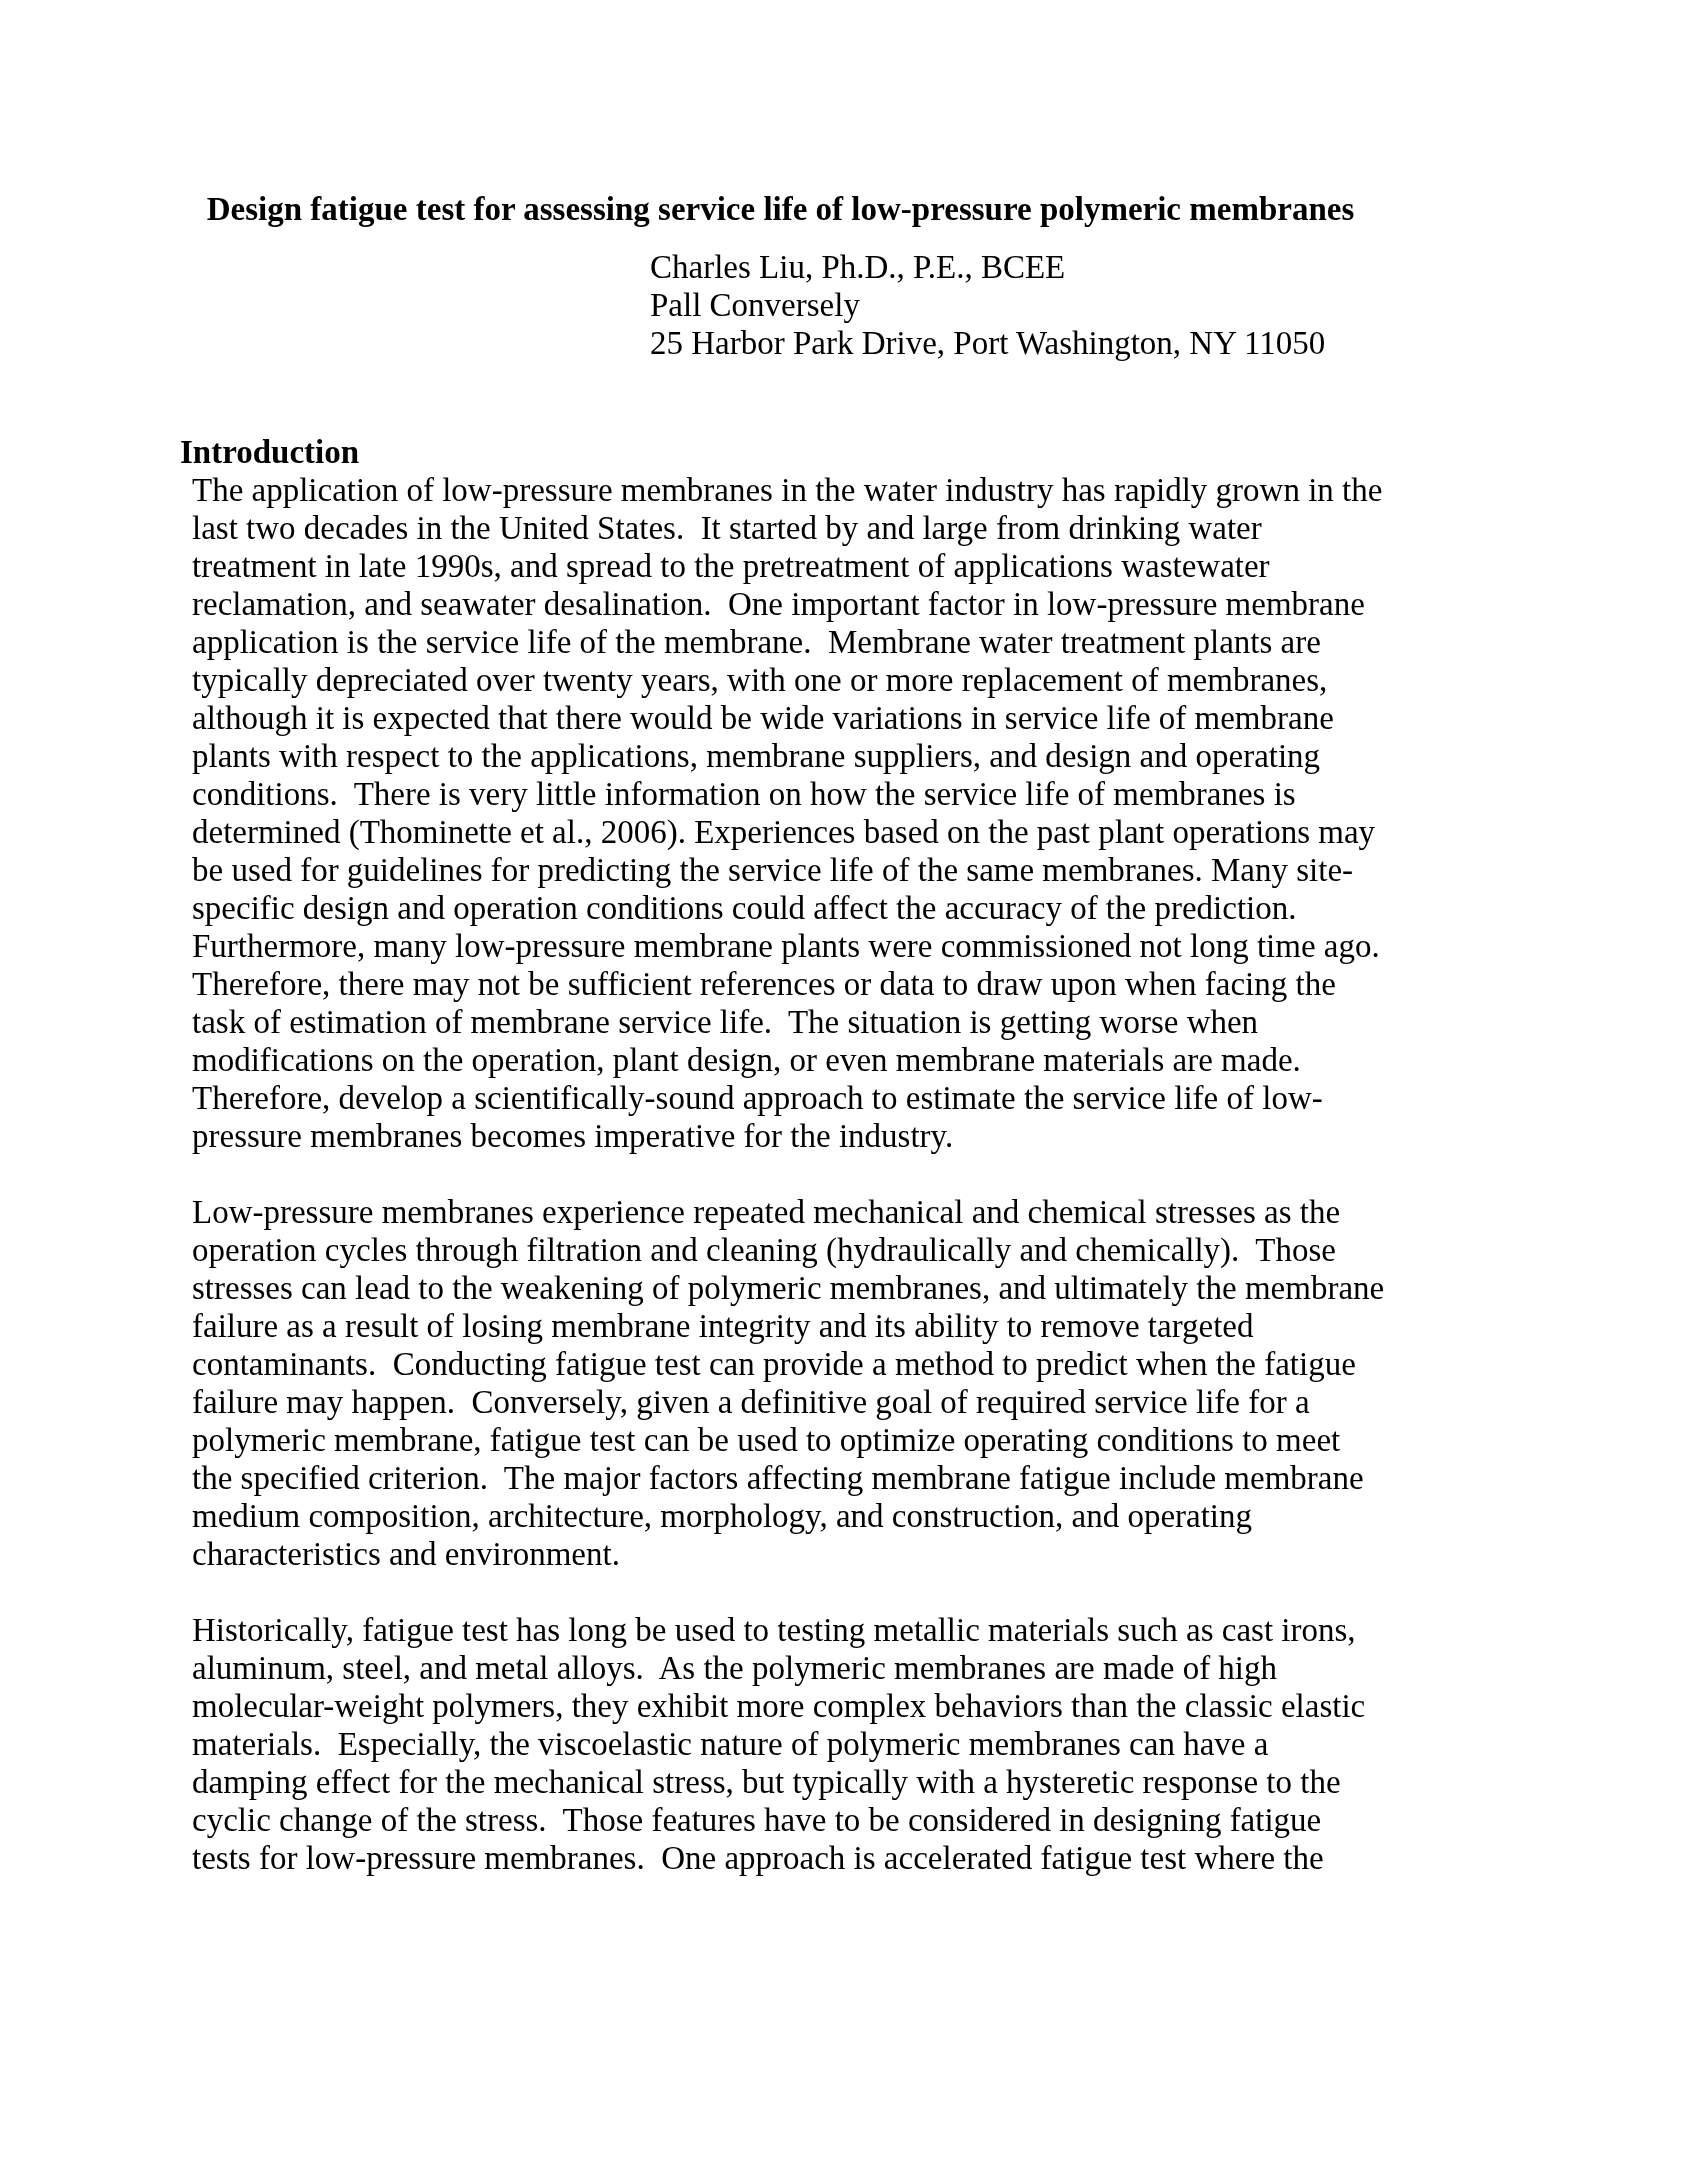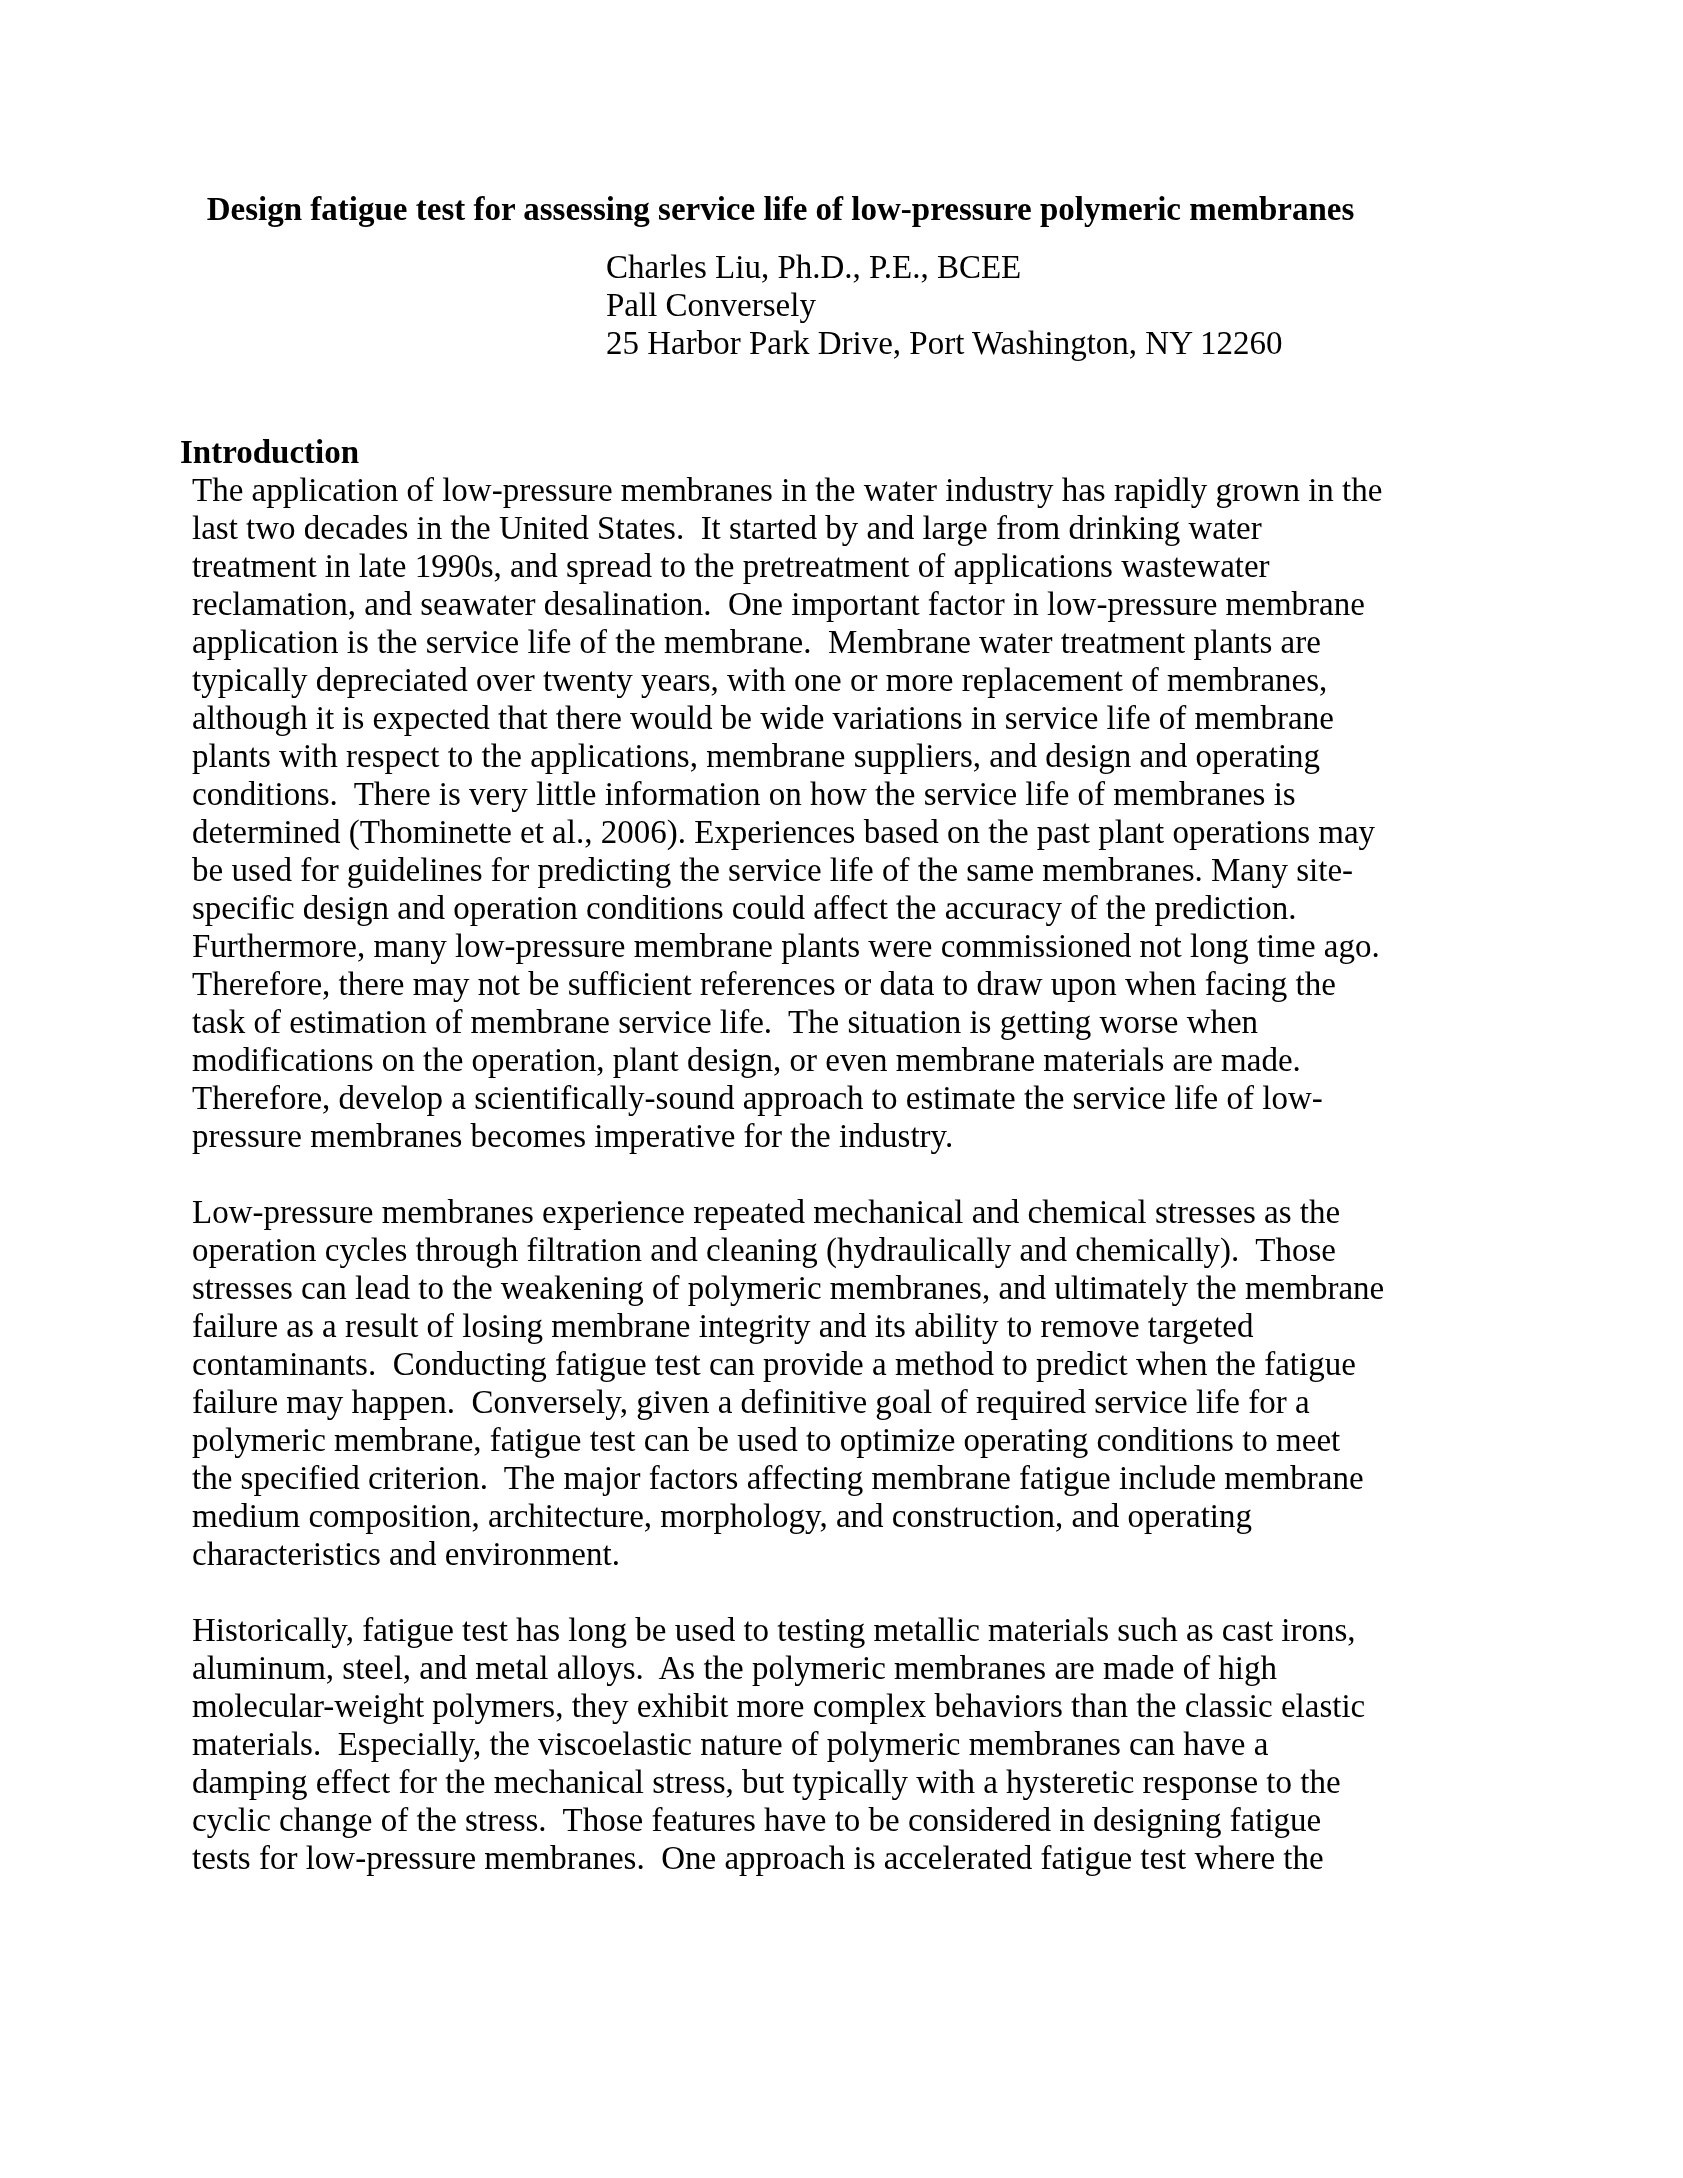--- a/index.html
+++ b/index.html
@@ -26,20 +26,21 @@
     line-height: 38px;
     font-weight: bold;
     text-align: center;
     white-space: pre-wrap;
   }
   .author-block {
     margin: 20px 0 0 430px;
   }
   .author-block div {
     white-space: pre-wrap;
+    margin-left: 44px;
   }
   .section-heading {
     margin: 71px 0 0 4px;
     font-size: 33px;
     line-height: 38px;
     font-weight: bold;
   }
   .body-paragraph {
     margin: 0 0 38px 16px;
     text-align: left;
@@ -49,21 +50,21 @@
 </head>
 <body>
 
 <div class="page">
 
   <h1 class="title">Design fatigue test for assessing service life of low-pressure polymeric membranes</h1>
 
   <div class="author-block">
     <div>Charles Liu, Ph.D., P.E., BCEE</div>
     <div>Pall Conversely</div>
-    <div>25 Harbor Park Drive, Port Washington, NY 12260</div>
+    <div>25 Harbor Park Drive, Port Washington, NY 11050</div>
   </div>
 
   <h2 class="section-heading">Introduction</h2>
 
   <p class="body-paragraph">The application of low-pressure membranes in the water industry has rapidly grown in the last two decades in the United States.  It started by and large from drinking water treatment in late 1990s, and spread to the pretreatment of applications wastewater reclamation, and seawater desalination.  One important factor in low-pressure membrane application is the service life of the membrane.  Membrane water treatment plants are typically depreciated over twenty years, with one or more replacement of membranes, although it is expected that there would be wide variations in service life of membrane plants with respect to the applications, membrane suppliers, and design and operating conditions.  There is very little information on how the service life of membranes is determined (Thominette et al., 2006). Experiences based on the past plant operations may be used for guidelines for predicting the service life of the same membranes. Many site-specific design and operation conditions could affect the accuracy of the prediction. Furthermore, many low-pressure membrane plants were commissioned not long time ago. Therefore, there may not be sufficient references or data to draw upon when facing the task of estimation of membrane service life.  The situation is getting worse when modifications on the operation, plant design, or even membrane materials are made. Therefore, develop a scientifically-sound approach to estimate the service life of low-pressure membranes becomes imperative for the industry.</p>
 
   <p class="body-paragraph">Low-pressure membranes experience repeated mechanical and chemical stresses as the operation cycles through filtration and cleaning (hydraulically and chemically).  Those stresses can lead to the weakening of polymeric membranes, and ultimately the membrane failure as a result of losing membrane integrity and its ability to remove targeted contaminants.  Conducting fatigue test can provide a method to predict when the fatigue failure may happen.  Conversely, given a definitive goal of required service life for a polymeric membrane, fatigue test can be used to optimize operating conditions to meet the specified criterion.  The major factors affecting membrane fatigue include membrane medium composition, architecture, morphology, and construction, and operating characteristics and environment.</p>
 
   <p class="body-paragraph">Historically, fatigue test has long be used to testing metallic materials such as cast irons, aluminum, steel, and metal alloys.  As the polymeric membranes are made of high molecular-weight polymers, they exhibit more complex behaviors than the classic elastic materials.  Especially, the viscoelastic nature of polymeric membranes can have a damping effect for the mechanical stress, but typically with a hysteretic response to the cyclic change of the stress.  Those features have to be considered in designing fatigue tests for low-pressure membranes.  One approach is accelerated fatigue test where the</p>
 

